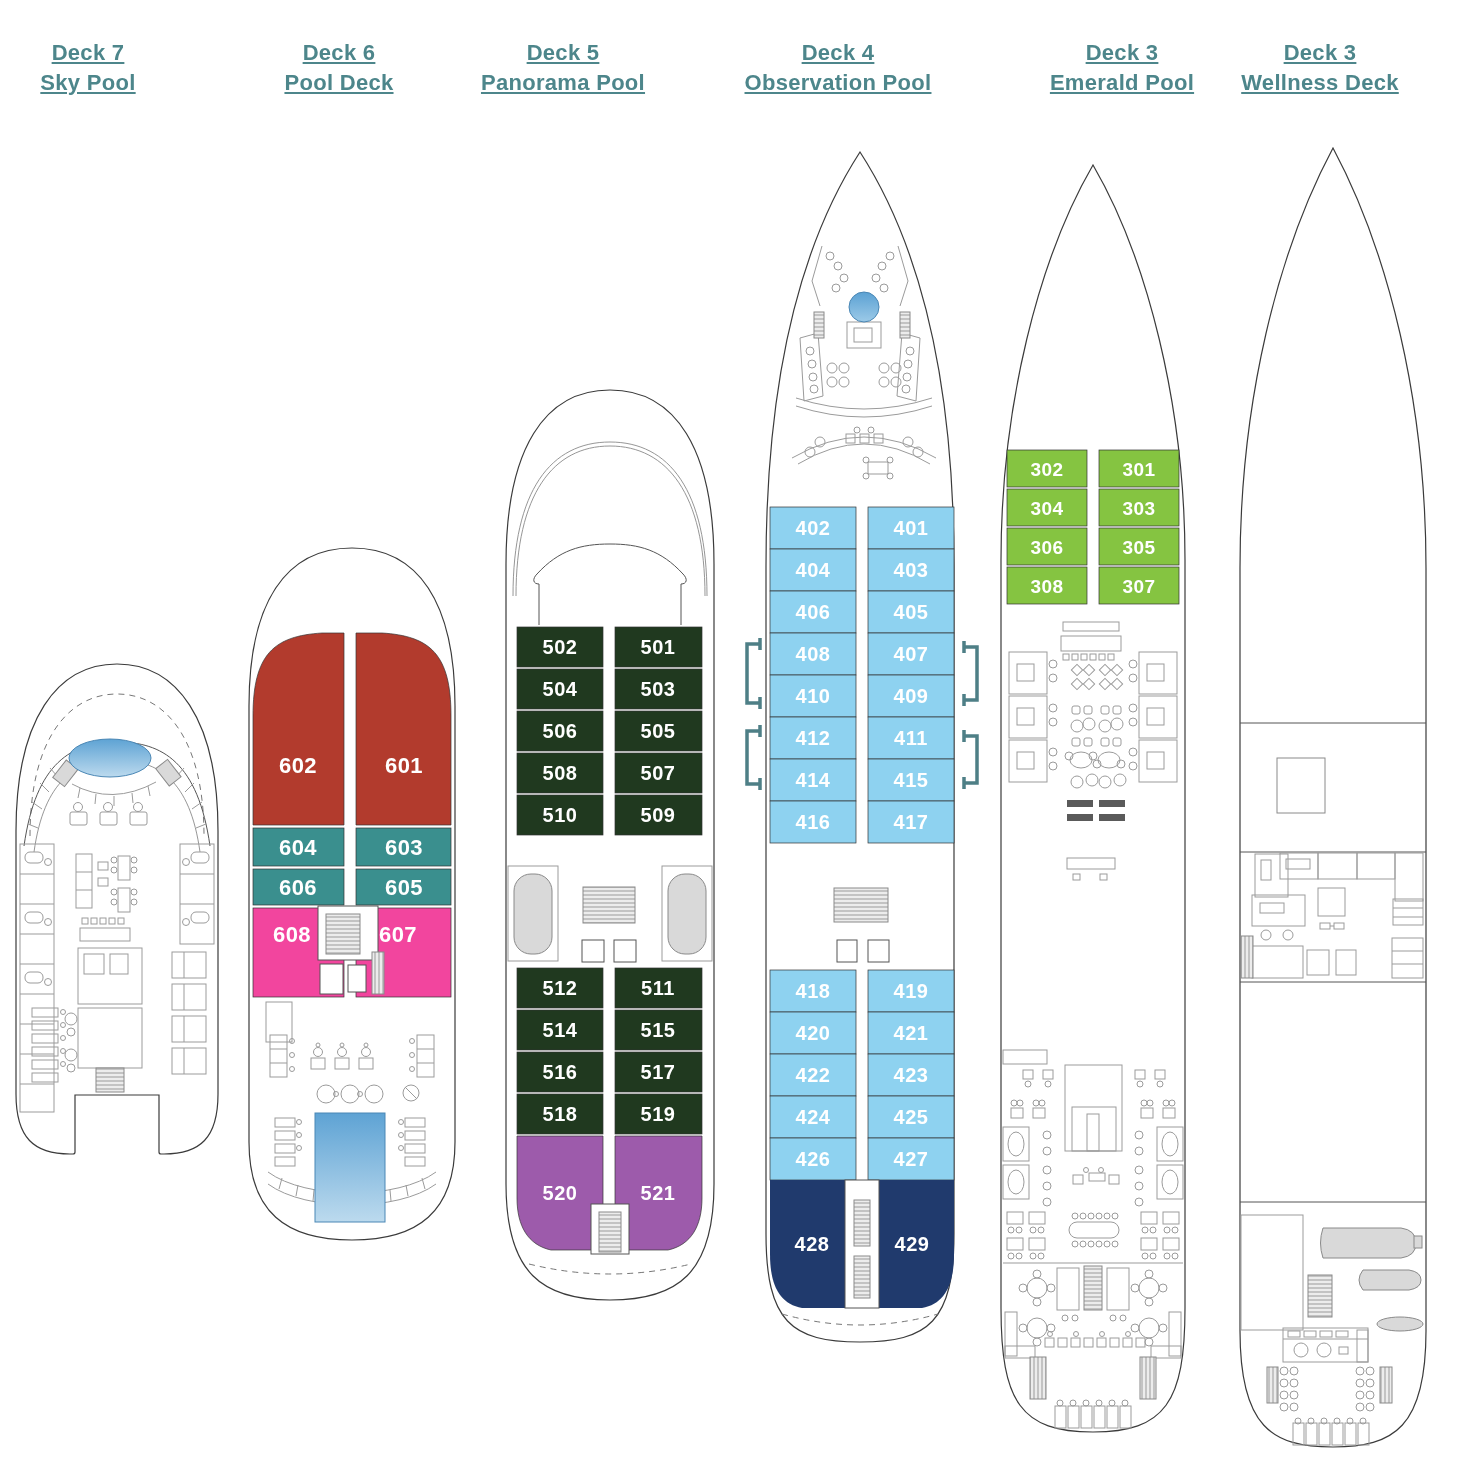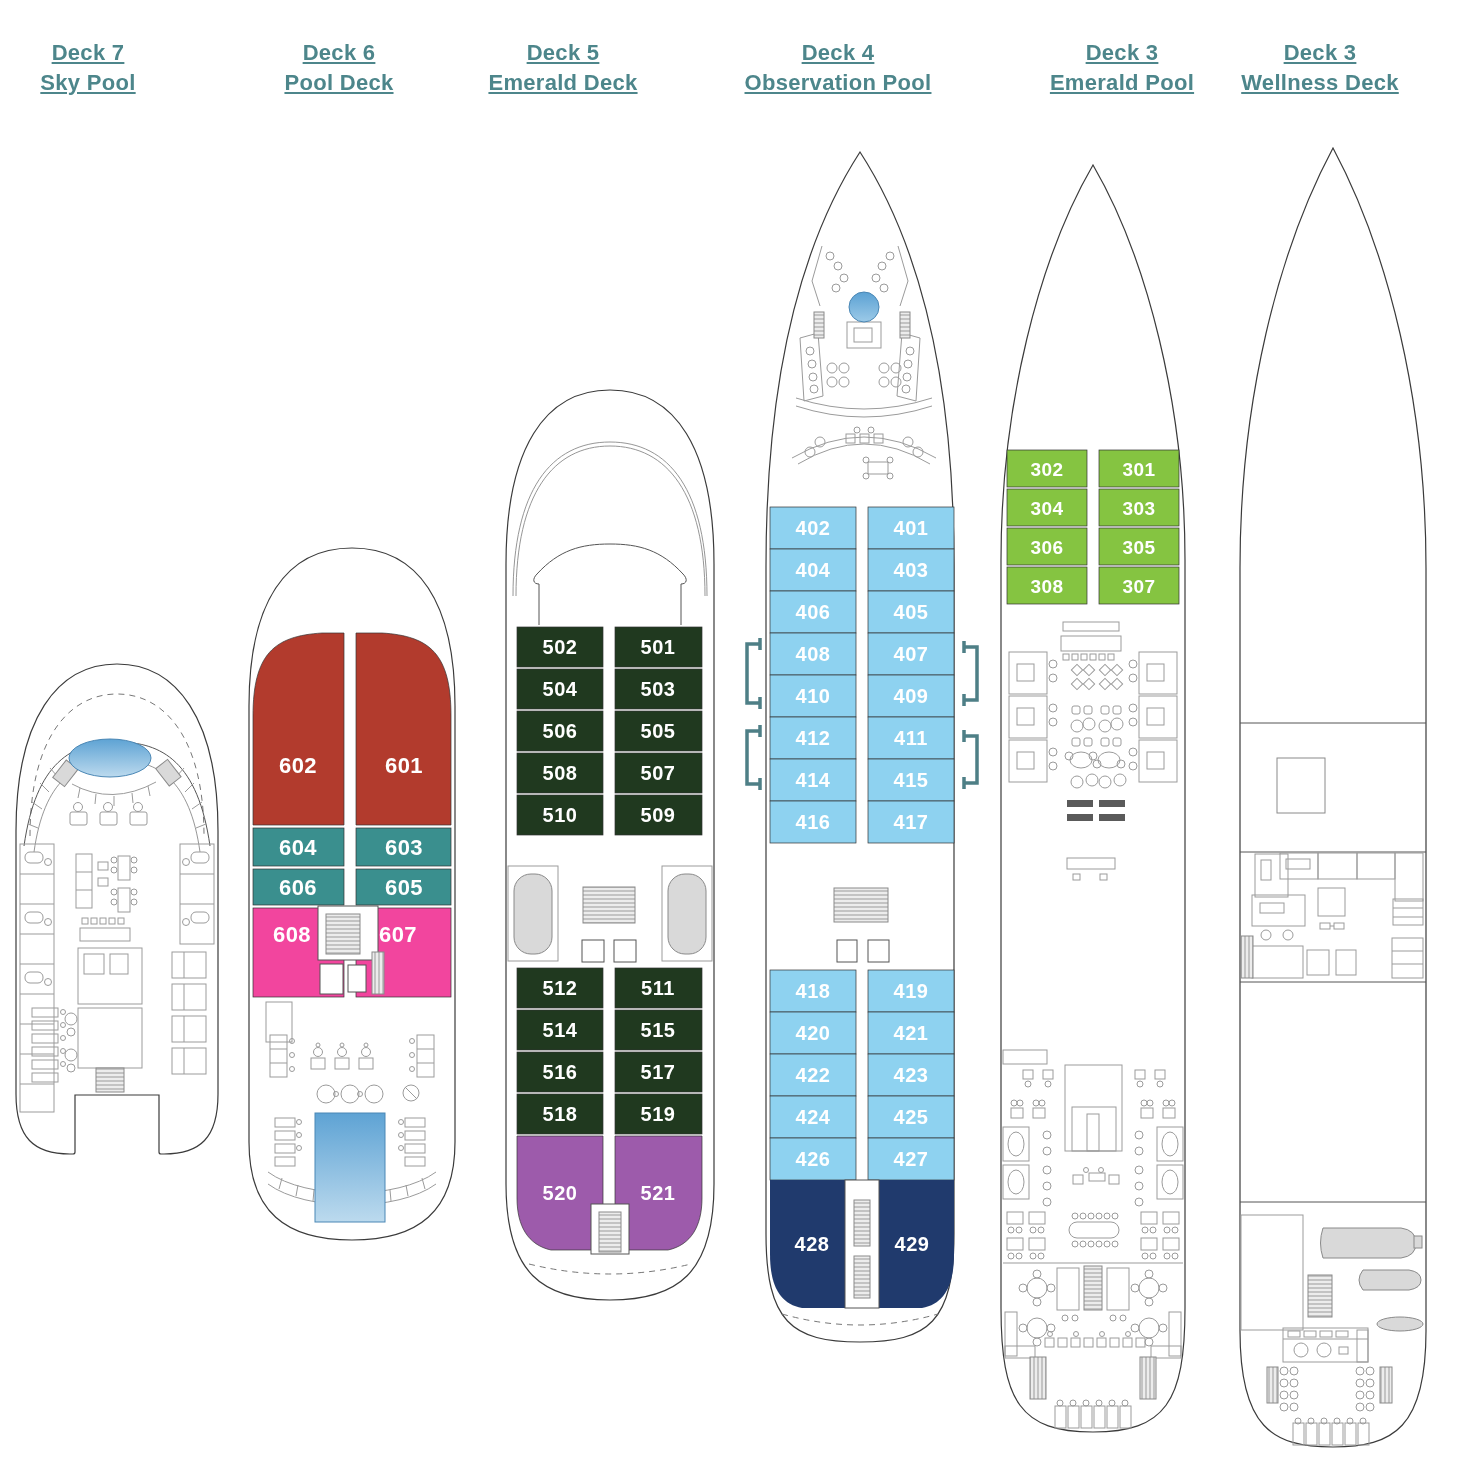--- a/index.html
+++ b/index.html
@@ -65,21 +65,21 @@
 <div class="deck-title" style="left:8px;top:38px;width:160px">
   <div class="dt-line1">Deck 7</div>
   <div class="dt-line2">Sky Pool</div>
 </div>
 <div class="deck-title" style="left:259px;top:38px;width:160px">
   <div class="dt-line1">Deck 6</div>
   <div class="dt-line2">Pool Deck</div>
 </div>
 <div class="deck-title" style="left:468px;top:38px;width:190px">
   <div class="dt-line1">Deck 5</div>
-  <div class="dt-line2">Emerald Deck</div>
+  <div class="dt-line2">Panorama Pool</div>
 </div>
 <div class="deck-title" style="left:728px;top:38px;width:220px">
   <div class="dt-line1">Deck 4</div>
   <div class="dt-line2">Observation Pool</div>
 </div>
 <div class="deck-title" style="left:1022px;top:38px;width:200px">
   <div class="dt-line1">Deck 3</div>
   <div class="dt-line2">Emerald Pool</div>
 </div>
 <div class="deck-title" style="left:1220px;top:38px;width:200px">

